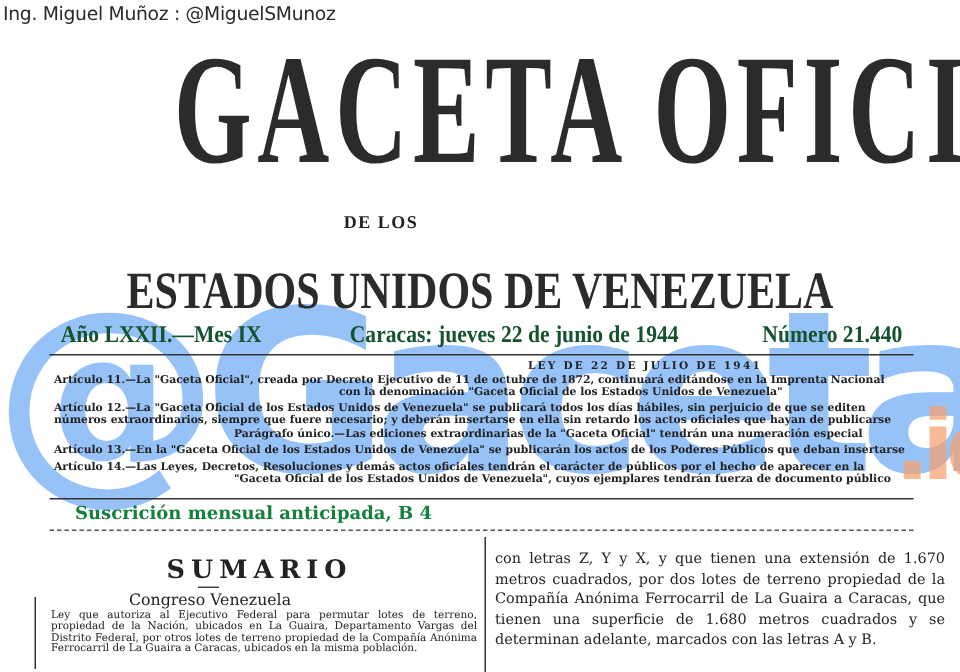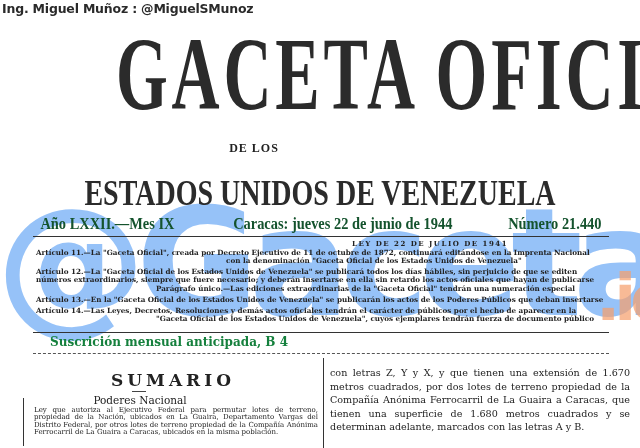--- a/index.html
+++ b/index.html
@@ -3,21 +3,21 @@
 <meta charset="utf-8">
 <style>
   html, body { margin: 0; padding: 0; }
   body {
     width: 640px; height: 448px; overflow: hidden;
     background: #ffffff; position: relative;
     font-family: "DejaVu Serif", serif; color: #1a1a1a;
   }
   .credit {
     position: absolute; left: 2px; top: 1px;
-    font-family: "DejaVu Sans", sans-serif; font-weight: bold;
+    font-family: "DejaVu Sans", sans-serif; font-weight: normal;
     font-size: 12.5px; color: #2a2a2a; letter-spacing: -0.2px;
   }
   
   .wm { position: absolute; z-index: 1; pointer-events: none; }
   .wm-blue {
     left: -4px; top: 188px;
     font-family: "DejaVu Sans", sans-serif; font-weight: bold;
     font-size: 150px; line-height: 1; letter-spacing: -10px;
     color: rgba(110,170,245,0.72); white-space: nowrap;
   }
@@ -123,21 +123,21 @@
 </div>
 <div class="rule" style="top:332px"></div>
 
 <div class="layer footer-row">
   <span>Suscrición mensual anticipada, B 4</span>
 </div>
 <div class="rule thin" style="top:353px"></div>
 
 <div class="layer sumario">SUMARIO</div>
 <div class="sum-dash"></div>
-<div class="layer congreso">Poderes Nacional</div>
+<div class="layer congreso">Congreso Venezuela</div>
 <div class="vbar" style="left:23px; top:398px; height:48px"></div>
 <div class="layer sum-text">
   <p>Ley que autoriza al Ejecutivo Federal para permutar lotes de terreno, propiedad de la Nación, ubicados en La Guaira, Departamento Vargas del Distrito Federal, por otros lotes de terreno propiedad de la Compañía Anónima Ferrocarril de La Guaira a Caracas, ubicados en la misma población.</p>
 </div>
 
 <div class="vbar" style="left:323px; top:358px; height:90px"></div>
 <div class="layer col2">
   <p>con letras Z, Y y X, y que tienen una extensión de 1.670 metros cuadrados, por dos lotes de terreno propiedad de la Compañía Anónima Ferrocarril de La Guaira a Caracas, que tienen una superficie de 1.680 metros cuadrados y se determinan adelante, marcados con las letras A y B.</p>
 </div>
 

